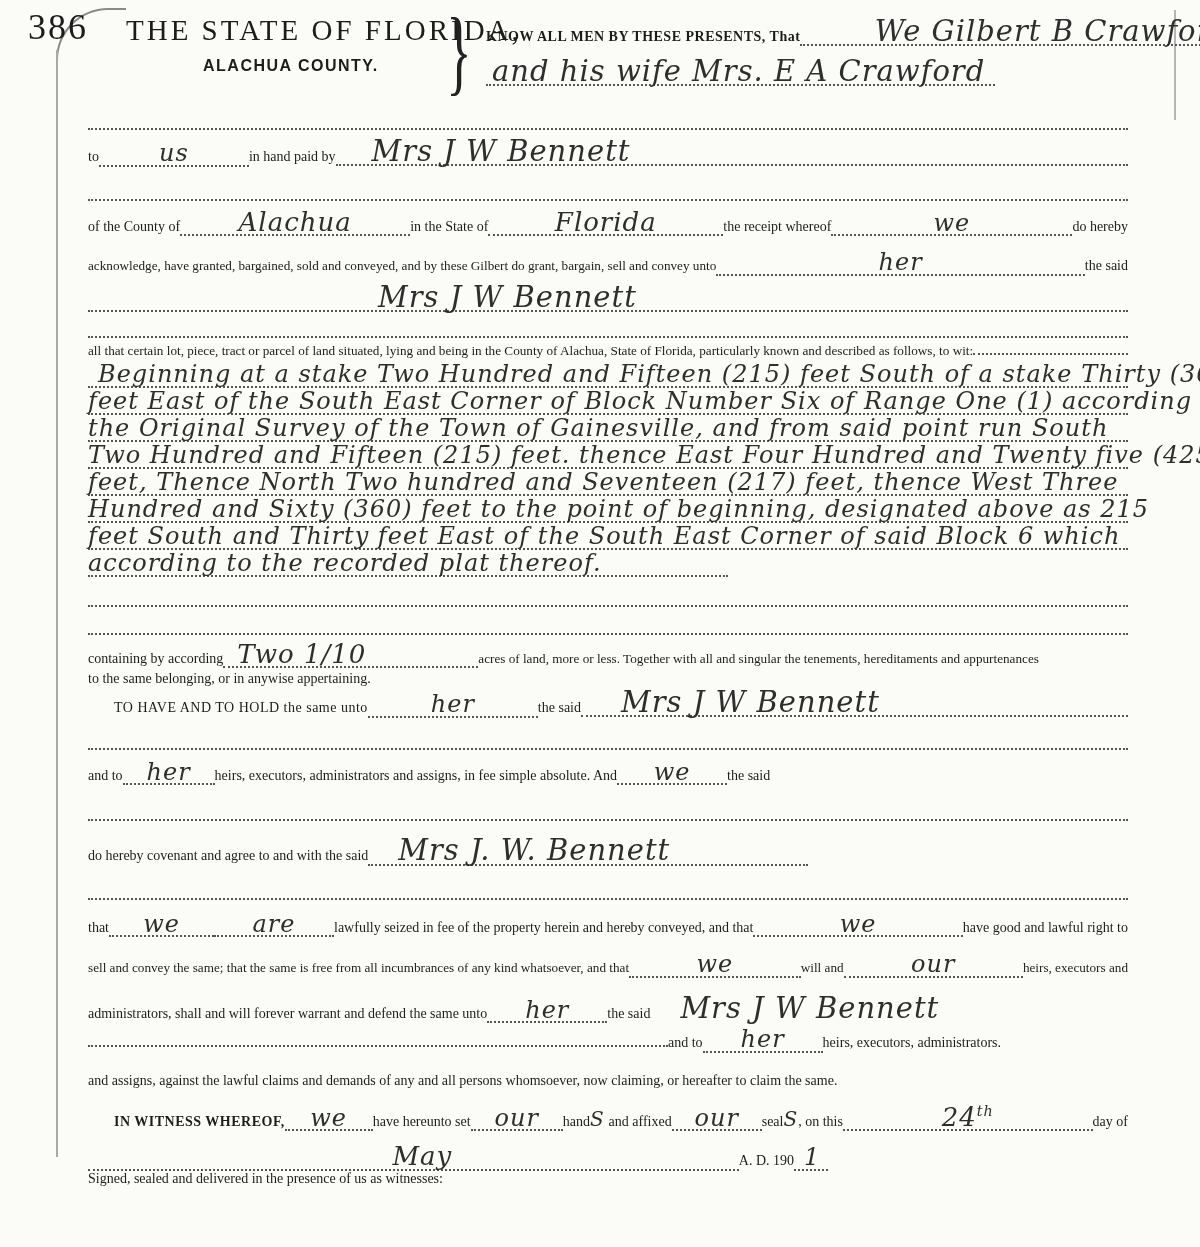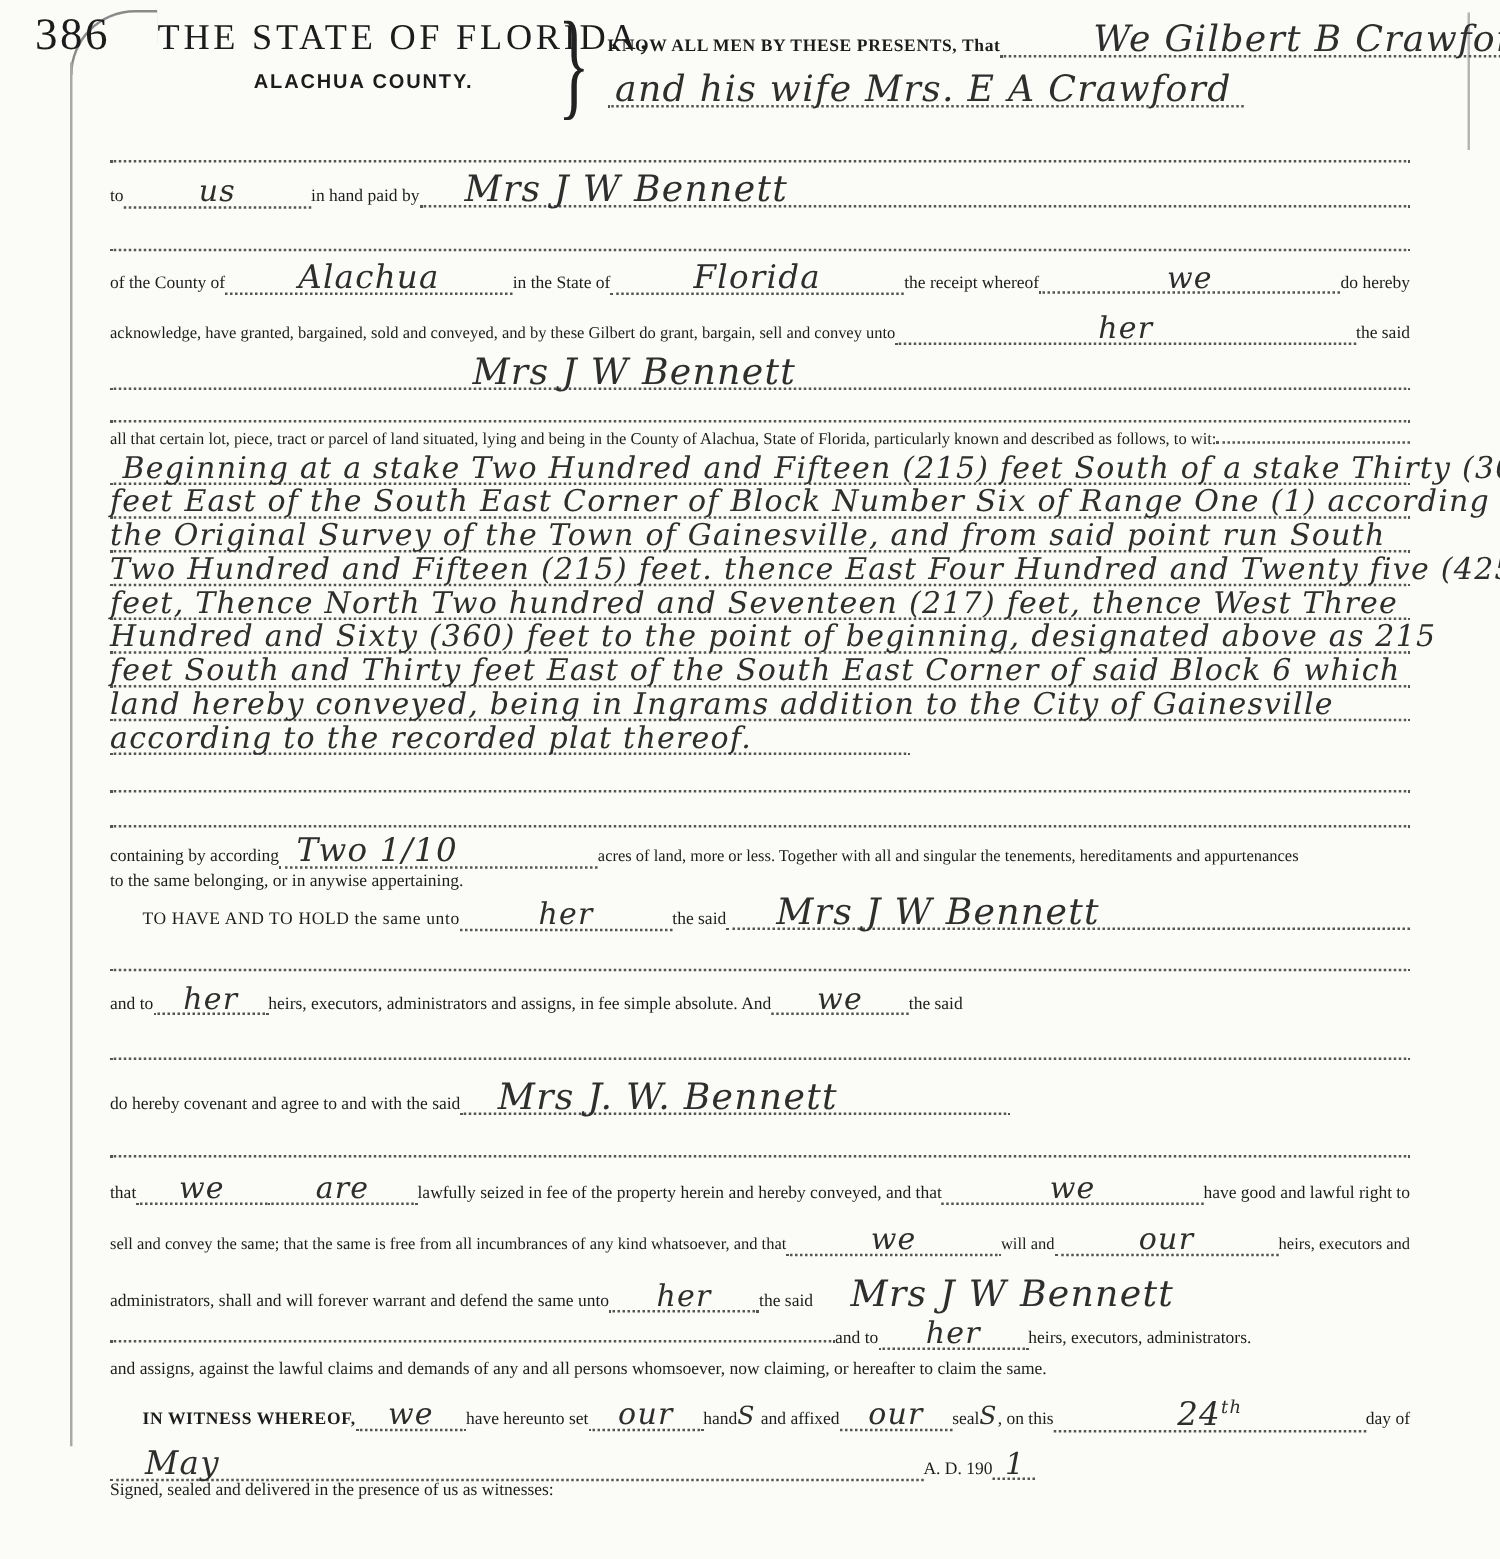--- a/index.html
+++ b/index.html
@@ -126,23 +126,20 @@
       </div>
     <div class="blank-line row" style="height:27px; align-items:flex-end;">
         <span class="hw hw-md">feet, Thence North Two hundred and Seventeen (217) feet, thence West Three</span>
       </div>
     <div class="blank-line row" style="height:27px; align-items:flex-end;">
         <span class="hw hw-md">Hundred and Sixty (360) feet to the point of beginning, designated above as 215</span>
       </div>
     <div class="blank-line row" style="height:27px; align-items:flex-end;">
         <span class="hw hw-md">feet South and Thirty feet East of the South East Corner of said Block 6 which</span>
       </div>
-    <div class="blank-line row" style="height:27px; align-items:flex-end;">
-        <span class="hw hw-md">land hereby conveyed, being in Ingrams addition to the City of Gainesville</span>
-      </div>
     <div class="blank-line row" style="height:27px; align-items:flex-end; width:640px;">
         <span class="hw hw-md">according to the recorded plat thereof.</span>
       </div>
   </div>
 
   <div class="blank-line" style="height:30px;"></div>
   <div class="blank-line" style="height:28px;"></div>
 
   <div class="row" style="margin-top:8px;">
     <span class="p">containing by according</span>
@@ -195,42 +192,42 @@
     <span class="fill hw hw-md" style="width:120px;">her</span>
     <span class="p">the said</span>
     <span class="fill grow hw hw-xl" style="text-align:left; padding-left:30px; border-bottom:0;">Mrs J W Bennett</span>
   </div>
   <div class="row" style="margin-top:6px;">
     <span class="dots" style="width:580px;"></span>
     <span class="p">and to</span>
     <span class="fill hw hw-md" style="width:120px;">her</span>
     <span class="p">heirs, executors, administrators.</span>
   </div>
-  <div class="row" style="margin-top:8px;">
+  <div class="row" style="margin-top:20px;">
     <span class="p">and assigns, against the lawful claims and demands of any and all persons whomsoever, now claiming, or hereafter to claim the same.</span>
   </div>
 
   <div class="row" style="margin-top:16px;">
     <span style="width:26px;"></span>
     <span class="p p-bold caps">IN WITNESS WHEREOF,</span>
     <span class="fill hw hw-md" style="width:88px;">we</span>
     <span class="p">have hereunto set</span>
     <span class="fill hw hw-md" style="width:92px;">our</span>
     <span class="p">hand</span>
       <span class="hw hw-sm">S</span>
     <span class="p" style="margin-left:4px;">and affixed</span>
     <span class="fill hw hw-md" style="width:90px;">our</span>
     <span class="p">seal</span>
       <span class="hw hw-sm">S</span>
     <span class="p">, on this</span>
     <span class="fill grow hw hw-lg"><span>24</span><sup class="hand">th</sup></span>
     <span class="p">day of</span>
   </div>
   <div class="row" style="margin-top:14px;">
-    <span class="fill grow hw hw-lg" style="text-align:left; padding-left:28px;">May</span>
+    <span class="fill grow hw hw-lg" style="text-align:center; padding-left:28px;">May</span>
     <span class="p">A. D. 190</span>
     <span class="fill hw hw-md" style="width:34px;">1</span>
     <span style="width:300px;"></span>
   </div>
   <div class="row" style="margin-top:0;">
     <span class="p">Signed, sealed and delivered in the presence of us as witnesses:</span>
   </div>
 
 </div>
 

